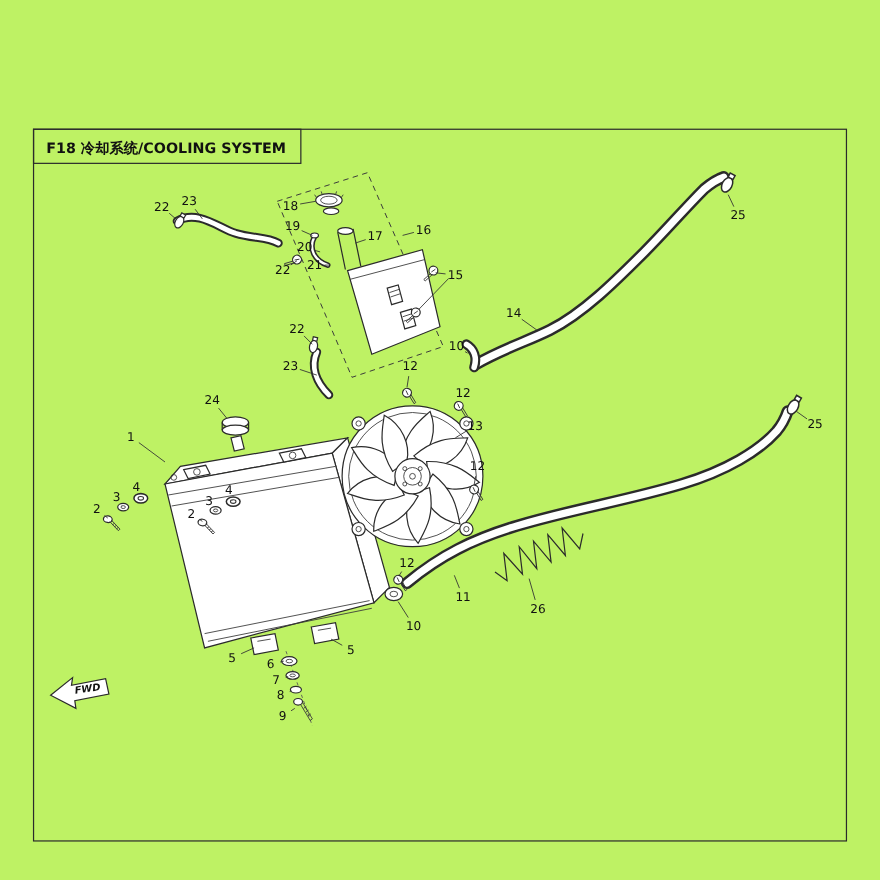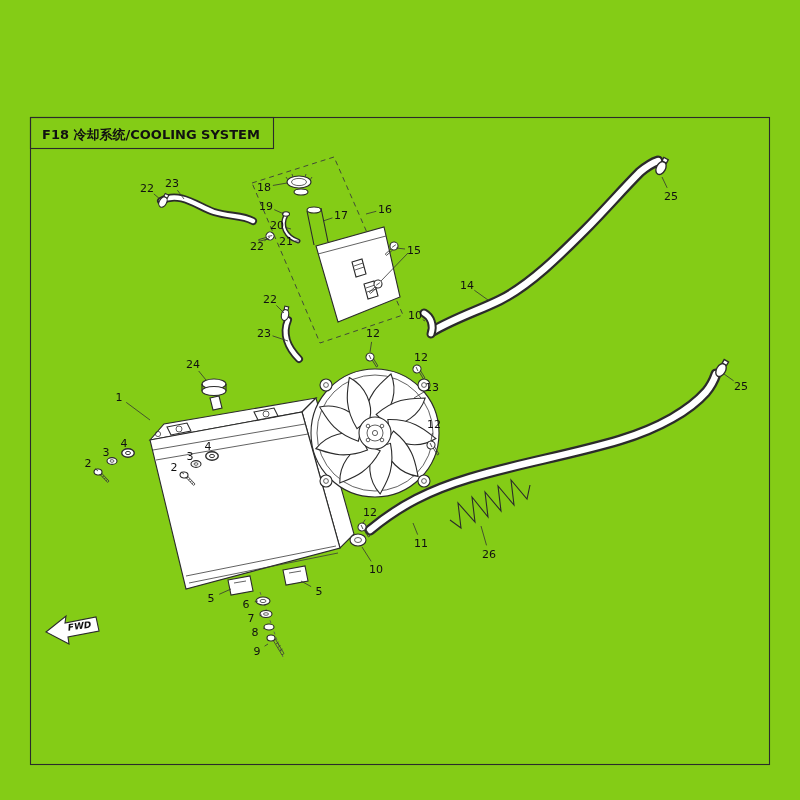--- a/index.html
+++ b/index.html
@@ -1,16 +1,16 @@
 <!DOCTYPE html>
 <html><head>
 <meta charset="utf-8">
 <style>
   html,body{margin:0;padding:0;background:#fff;}
-  .page{position:relative;width:800px;height:800px;background:#84cc16;font-family:"DejaVu Sans",sans-serif;overflow:hidden;}
+  .page{position:relative;width:800px;height:800px;background:#bef264;font-family:"DejaVu Sans",sans-serif;overflow:hidden;}
   svg{display:block;}
   .ln{fill:none;stroke:#2b2b2b;stroke-width:1.1;}
   .lnthin{fill:none;stroke:#3a3a3a;stroke-width:0.8;}
   .fillw{fill:#ffffff;stroke:#2b2b2b;stroke-width:1.1;}
   .dash{fill:none;stroke:#3a3a3a;stroke-width:0.9;stroke-dasharray:5 4;}
   .dashdot{fill:none;stroke:#555;stroke-width:0.8;stroke-dasharray:3 3;}
   .hose-o{fill:none;stroke:#2b2b2b;stroke-linecap:round;}
   .hose-i{fill:none;stroke:#ffffff;stroke-linecap:round;}
   .leader{stroke:#333;stroke-width:0.8;fill:none;}
   .callout{font:11px "DejaVu Sans",sans-serif;fill:#111;text-anchor:middle;}

